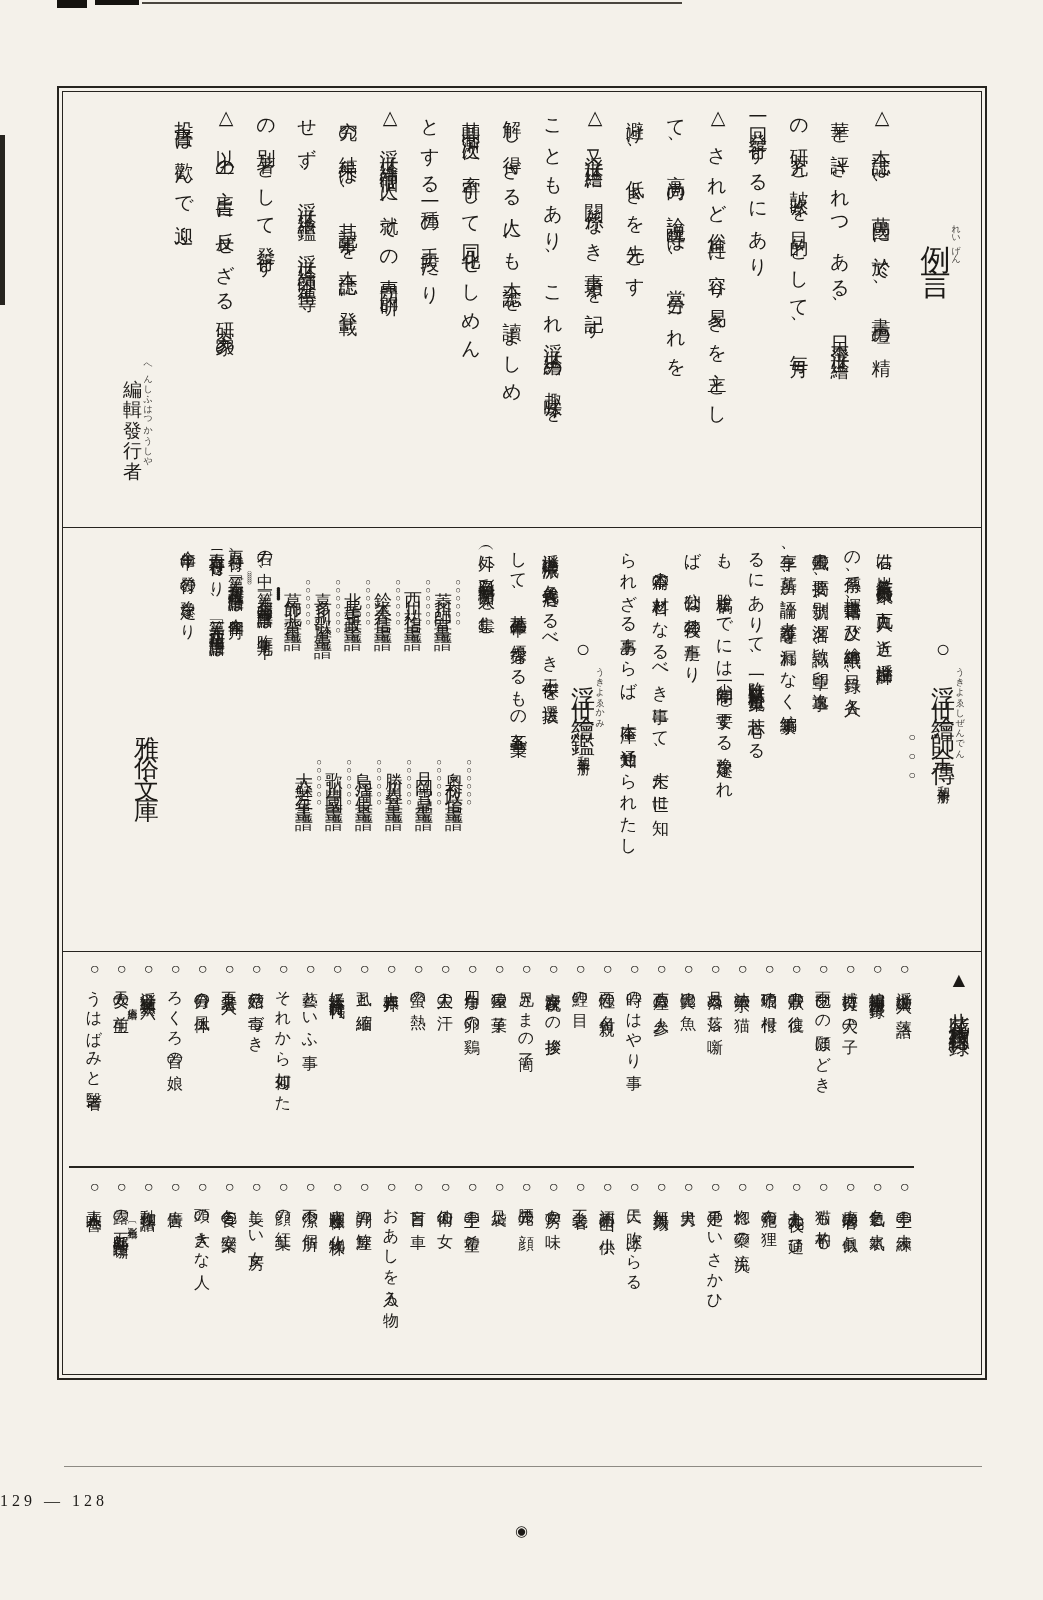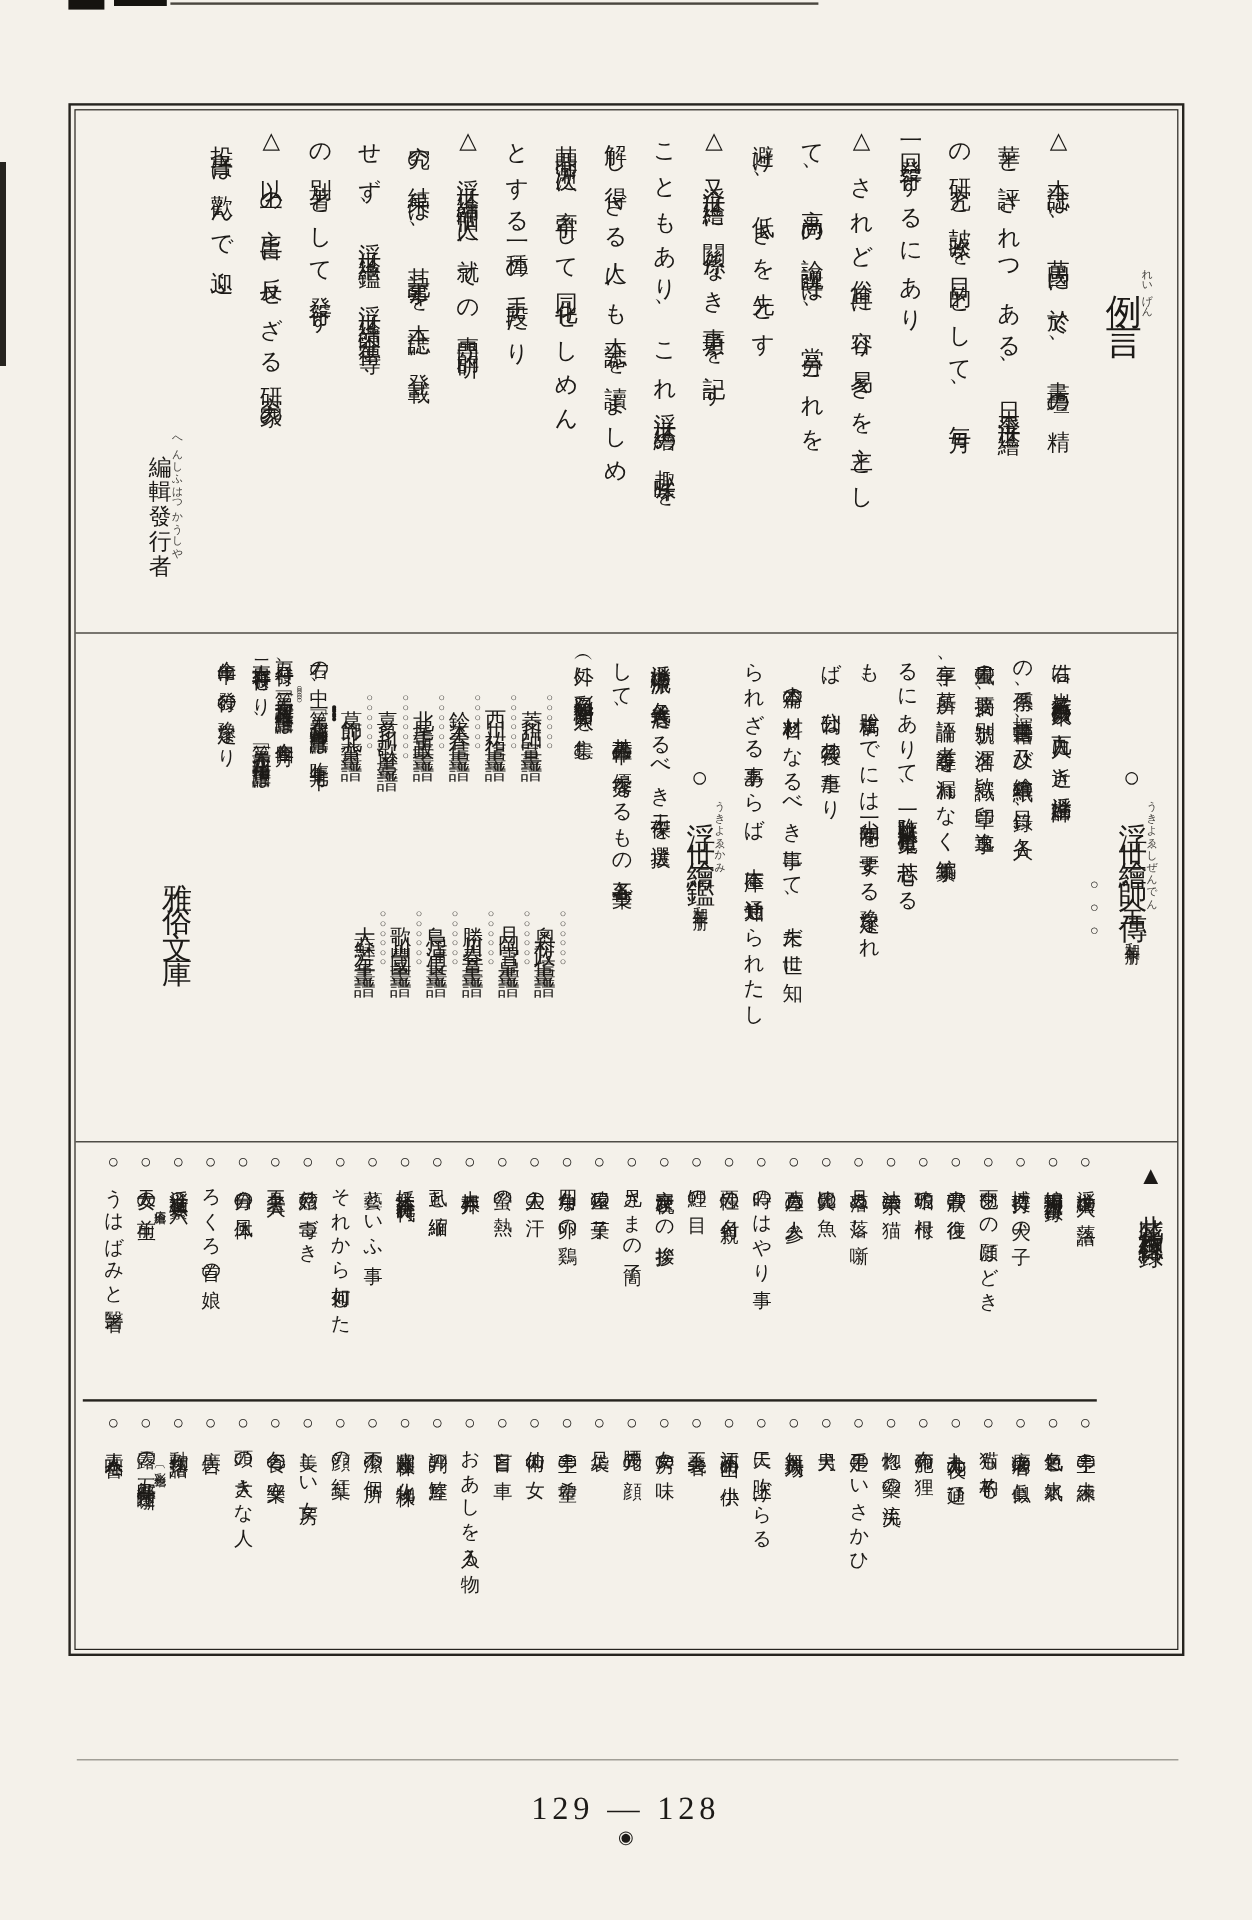--- a/index.html
+++ b/index.html
@@ -40,21 +40,21 @@
   .tocmain{flex:1;box-sizing:border-box;padding-left:6px;}
   .band{writing-mode:vertical-rl;text-orientation:upright;box-sizing:border-box;}
   .band1{height:214px;padding:8px 2px 0 6px;}
   .band2{height:196px;border-top:2px solid #26241f;padding:10px 2px 0 6px;}
   .tentry{position:relative;width:16px;margin-left:11px;font-size:16px;letter-spacing:2px;line-height:1;}
   .sub{position:absolute;top:40px;left:-13px;font-size:10px;letter-spacing:1px;}
   .sub:empty{display:none;}
   .tochead{writing-mode:vertical-rl;text-orientation:upright;width:46px;margin:0 8px 0 6px;padding-top:16px;font-size:21px;letter-spacing:3.5px;}
   
   .botrule{position:absolute;left:64px;top:1466px;width:918px;height:1px;background:#8d8a83;}
-  .folio{position:absolute;left:0;right:0;top:1492px;text-align:center;font-size:27px;letter-spacing:4px;}
+  .folio{position:absolute;left:0;right:0;top:1492px;text-align:left;font-size:16px;letter-spacing:4px;}
   .foliomark{position:absolute;left:0;right:0;top:1522px;text-align:center;font-size:15px;}
   [data-list]{display:contents;}
   .band[data-list]{display:block;}
 </style>
 </head>
 <body>
 
 <div class="art" style="left:57px;top:0;width:30px;height:8px;"></div>
 <div class="art" style="left:95px;top:0;width:44px;height:5px;"></div>
 <div class="art" style="left:142px;top:2px;width:540px;height:2px;background:#4a463f;"></div>

